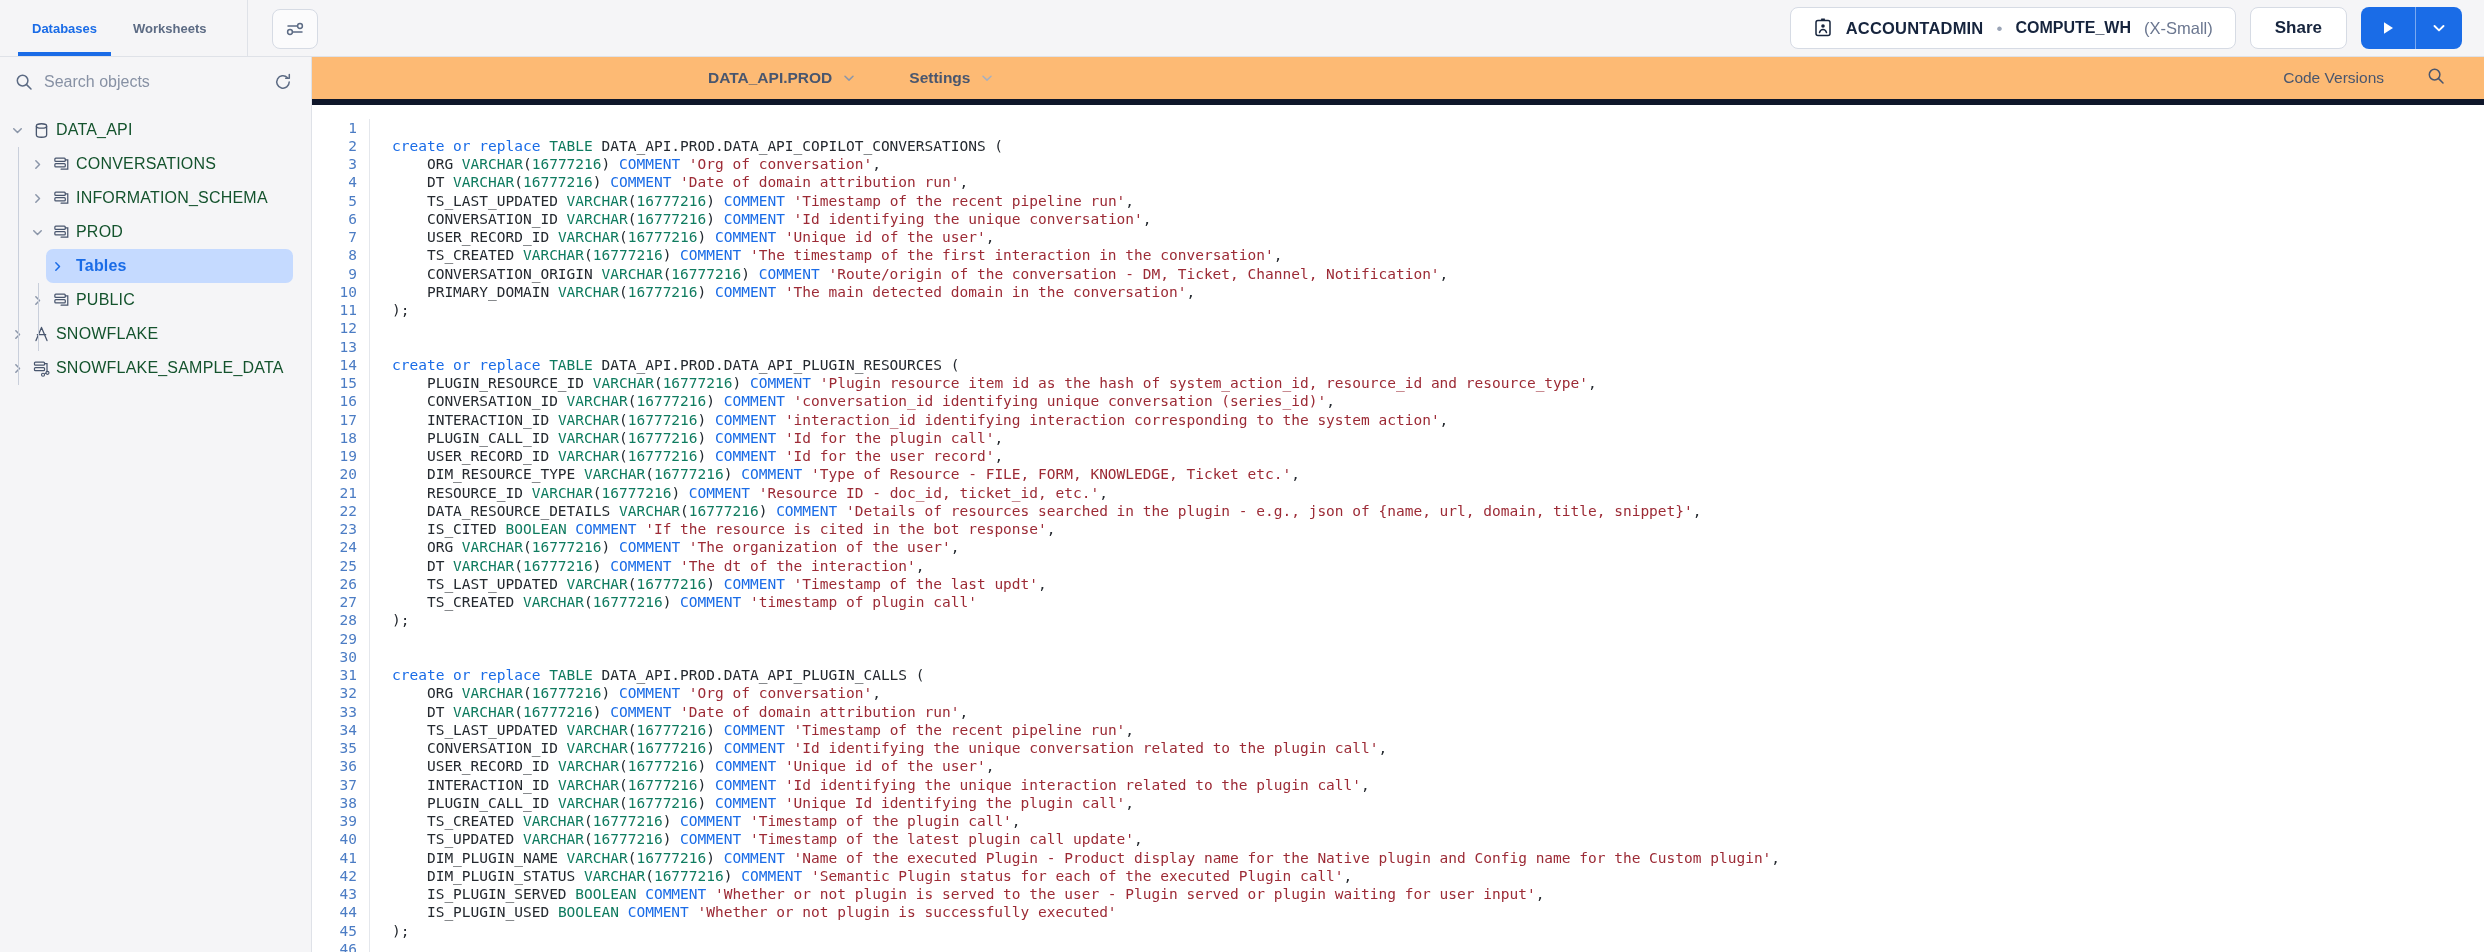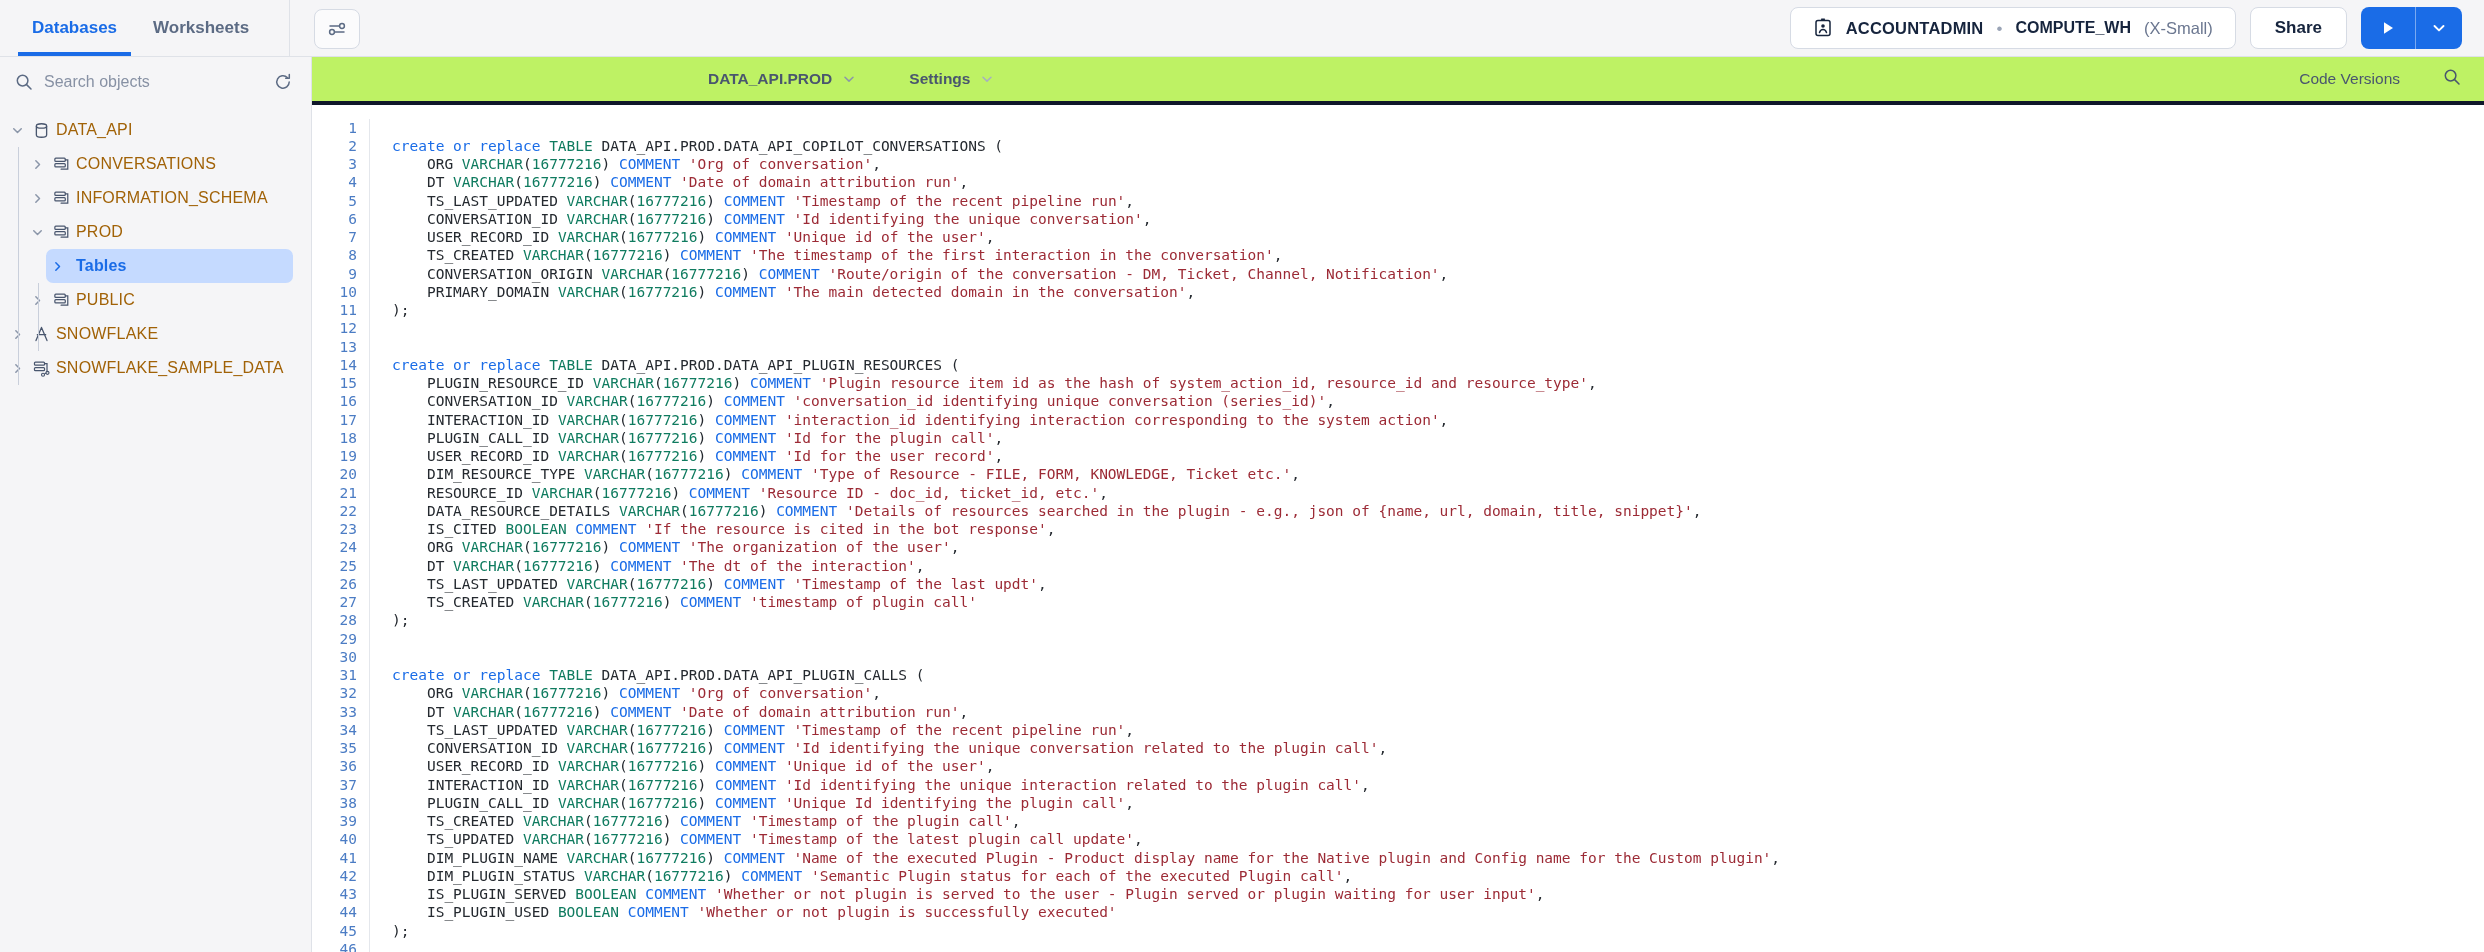--- a/index.html
+++ b/index.html
@@ -21,21 +21,21 @@
   }
   .tabs {
     display: flex;
     align-items: stretch;
     padding-left: 14px;
   }
   .tab {
     display: flex;
     align-items: center;
     padding: 0 18px;
-    font-size: 17px;
+    font-size: 13px;
     font-weight: bold;
     color: #5c6b84;
     cursor: pointer;
     position: relative;
   }
   .tab.active { color: #1a6ce7; }
   .tab.active::after {
     content: "";
     position: absolute;
     left: 4px; right: 4px; bottom: 0;
@@ -129,21 +129,21 @@
   }
   .search-input::placeholder { color: #8791a4; }
   .refresh-icon { cursor: pointer; display: flex; margin-left: 8px; }
 
   .tree { padding-top: 6px; font-size: 16px; }
   .node {
     display: flex; align-items: center;
     height: 34px;
     cursor: pointer;
     position: relative;
-    color: #a16207;
+    color: #14532d;
     white-space: nowrap;
   }
   .node.selected {
     background: #c5daff;
     border-radius: 7px;
     color: #1a6ce7;
     font-weight: bold;
   }
   .twisty {
     width: 22px; flex: 0 0 22px;
@@ -158,24 +158,24 @@
   .guide {
     position: absolute;
     width: 1px;
     background: #c9cfdb;
   }
 
   
   .editor { flex: 1 1 auto; display: flex; flex-direction: column; background: #fff; min-width: 0; }
   .editor-header {
     height: 48px;
-    background: #bef264;
-    border-bottom: 4px solid #0f172a;
+    background: #fdba74;
+    border-bottom: 6px solid #0f172a;
     display: flex; align-items: center;
-    padding: 0 22px 0 0;
+    padding: 0 38px 0 0;
   }
   .eh-item {
     display: flex; align-items: center; gap: 9px;
     font-size: 15.5px; font-weight: bold; color: #49566e;
     cursor: pointer;
   }
   .eh-ctx { margin-left: 396px; }
   .eh-settings { margin-left: 52px; }
   .eh-right { margin-left: auto; display: flex; align-items: center; gap: 42px; }
   .eh-codever { font-size: 15.5px; font-weight: normal; color: #49566e; cursor: pointer; }

